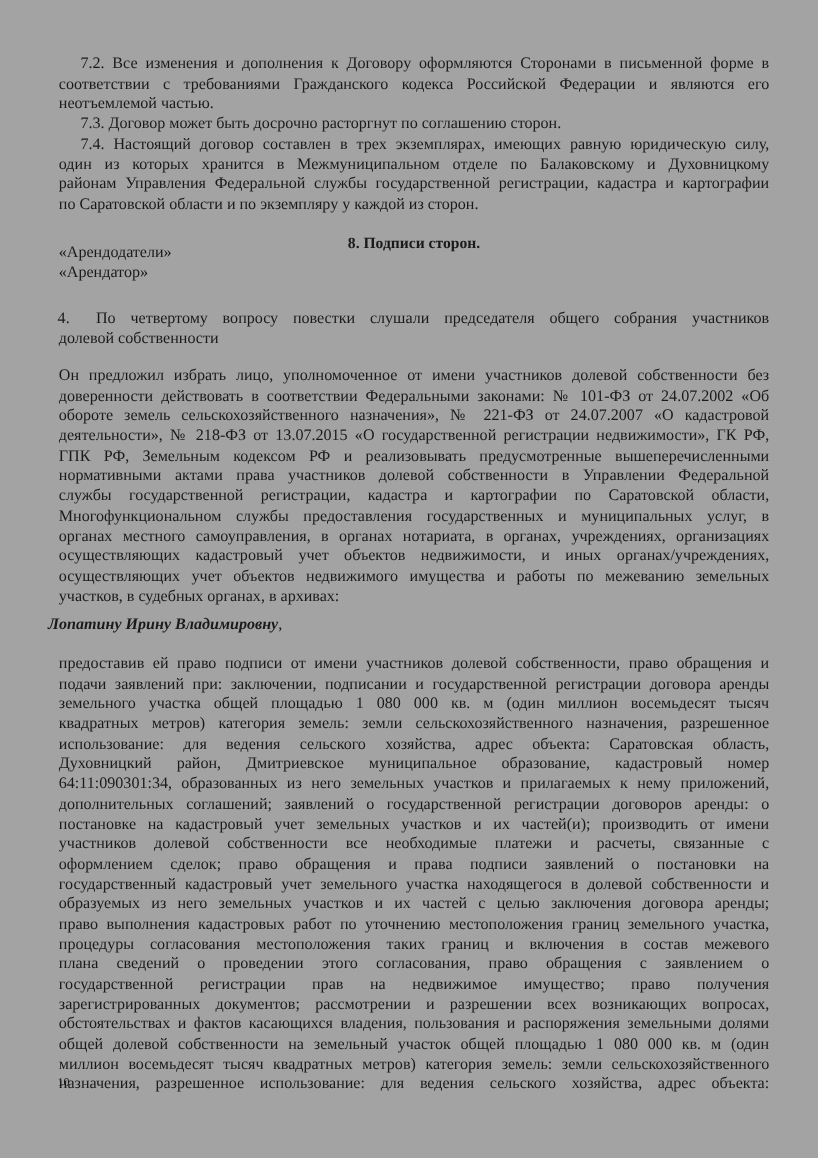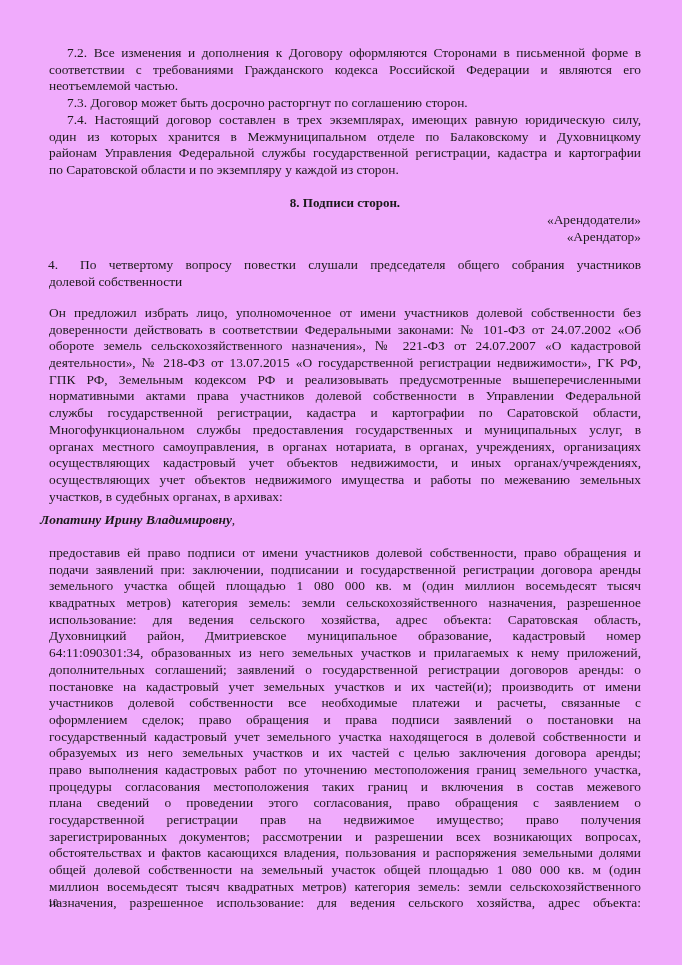--- a/index.html
+++ b/index.html
@@ -1,21 +1,21 @@
 <!DOCTYPE html>
 <html><head>
 <meta charset="utf-8">
 <style>
   html, body { margin: 0; padding: 0; background: #ffffff; }
   body {
     width: 682px; height: 965px; overflow: hidden; position: relative;
     font-family: "Liberation Serif", "DejaVu Serif", serif;
     color: #1a1a1a;
   }
-  .page { position: absolute; left: 0; top: 0; width: 682px; height: 965px; background: #f0abfc; }
+  .page { position: absolute; left: 0; top: 0; width: 682px; height: 965px; background: #a3a3a3; }
   .block { position: absolute; left: 49px; width: 592px; font-size: 13.4px; line-height: 16.7px; }
   .line { display: block; white-space: nowrap; }
   .jl { display: block; text-align: justify; text-align-last: justify; white-space: normal; height: 16.7px; overflow: hidden; }
   .ind { text-indent: 18px; }
   .heading { position: absolute; left: 49px; width: 592px; text-align: center; font-weight: bold; font-size: 13px; top: 195px; }
   .name { position: absolute; left: 40px; top: 512px; font-size: 13.4px; font-style: italic; }
   .name b { font-weight: bold; }
   .pgnum { position: absolute; left: 48px; top: 897px; font-size: 10px; }
   .num4 { position: absolute; left: 48px; top: 257px; font-size: 13.4px; }
 </style>
@@ -35,21 +35,21 @@
   </div>
 
   <div class="block" style="top:112px;">
     <span class="jl ind">7.4. Настоящий договор составлен в трех экземплярах, имеющих равную юридическую силу,</span>
     <span class="jl">один из которых хранится в Межмуниципальном отделе по Балаковскому и Духовницкому</span>
     <span class="jl">районам Управления Федеральной службы государственной регистрации, кадастра и картографии</span>
     <span class="line">по Саратовской области и по экземпляру у каждой из сторон.</span>
   </div>
 
   <div class="heading">8. Подписи сторон.</div>
-  <div class="block" style="top:212px;text-align:right;">
+  <div class="block" style="top:202px;">
     <span class="line">«Арендодатели»</span>
     <span class="line">«Арендатор»</span>
   </div>
 
   <div class="num4">4.</div>
   <div class="block" style="top:257px;">
     <span class="jl" style="margin-left:31px;">По четвертому вопросу повестки слушали председателя общего собрания участников</span>
     <span class="line">долевой собственности</span>
   </div>
 

